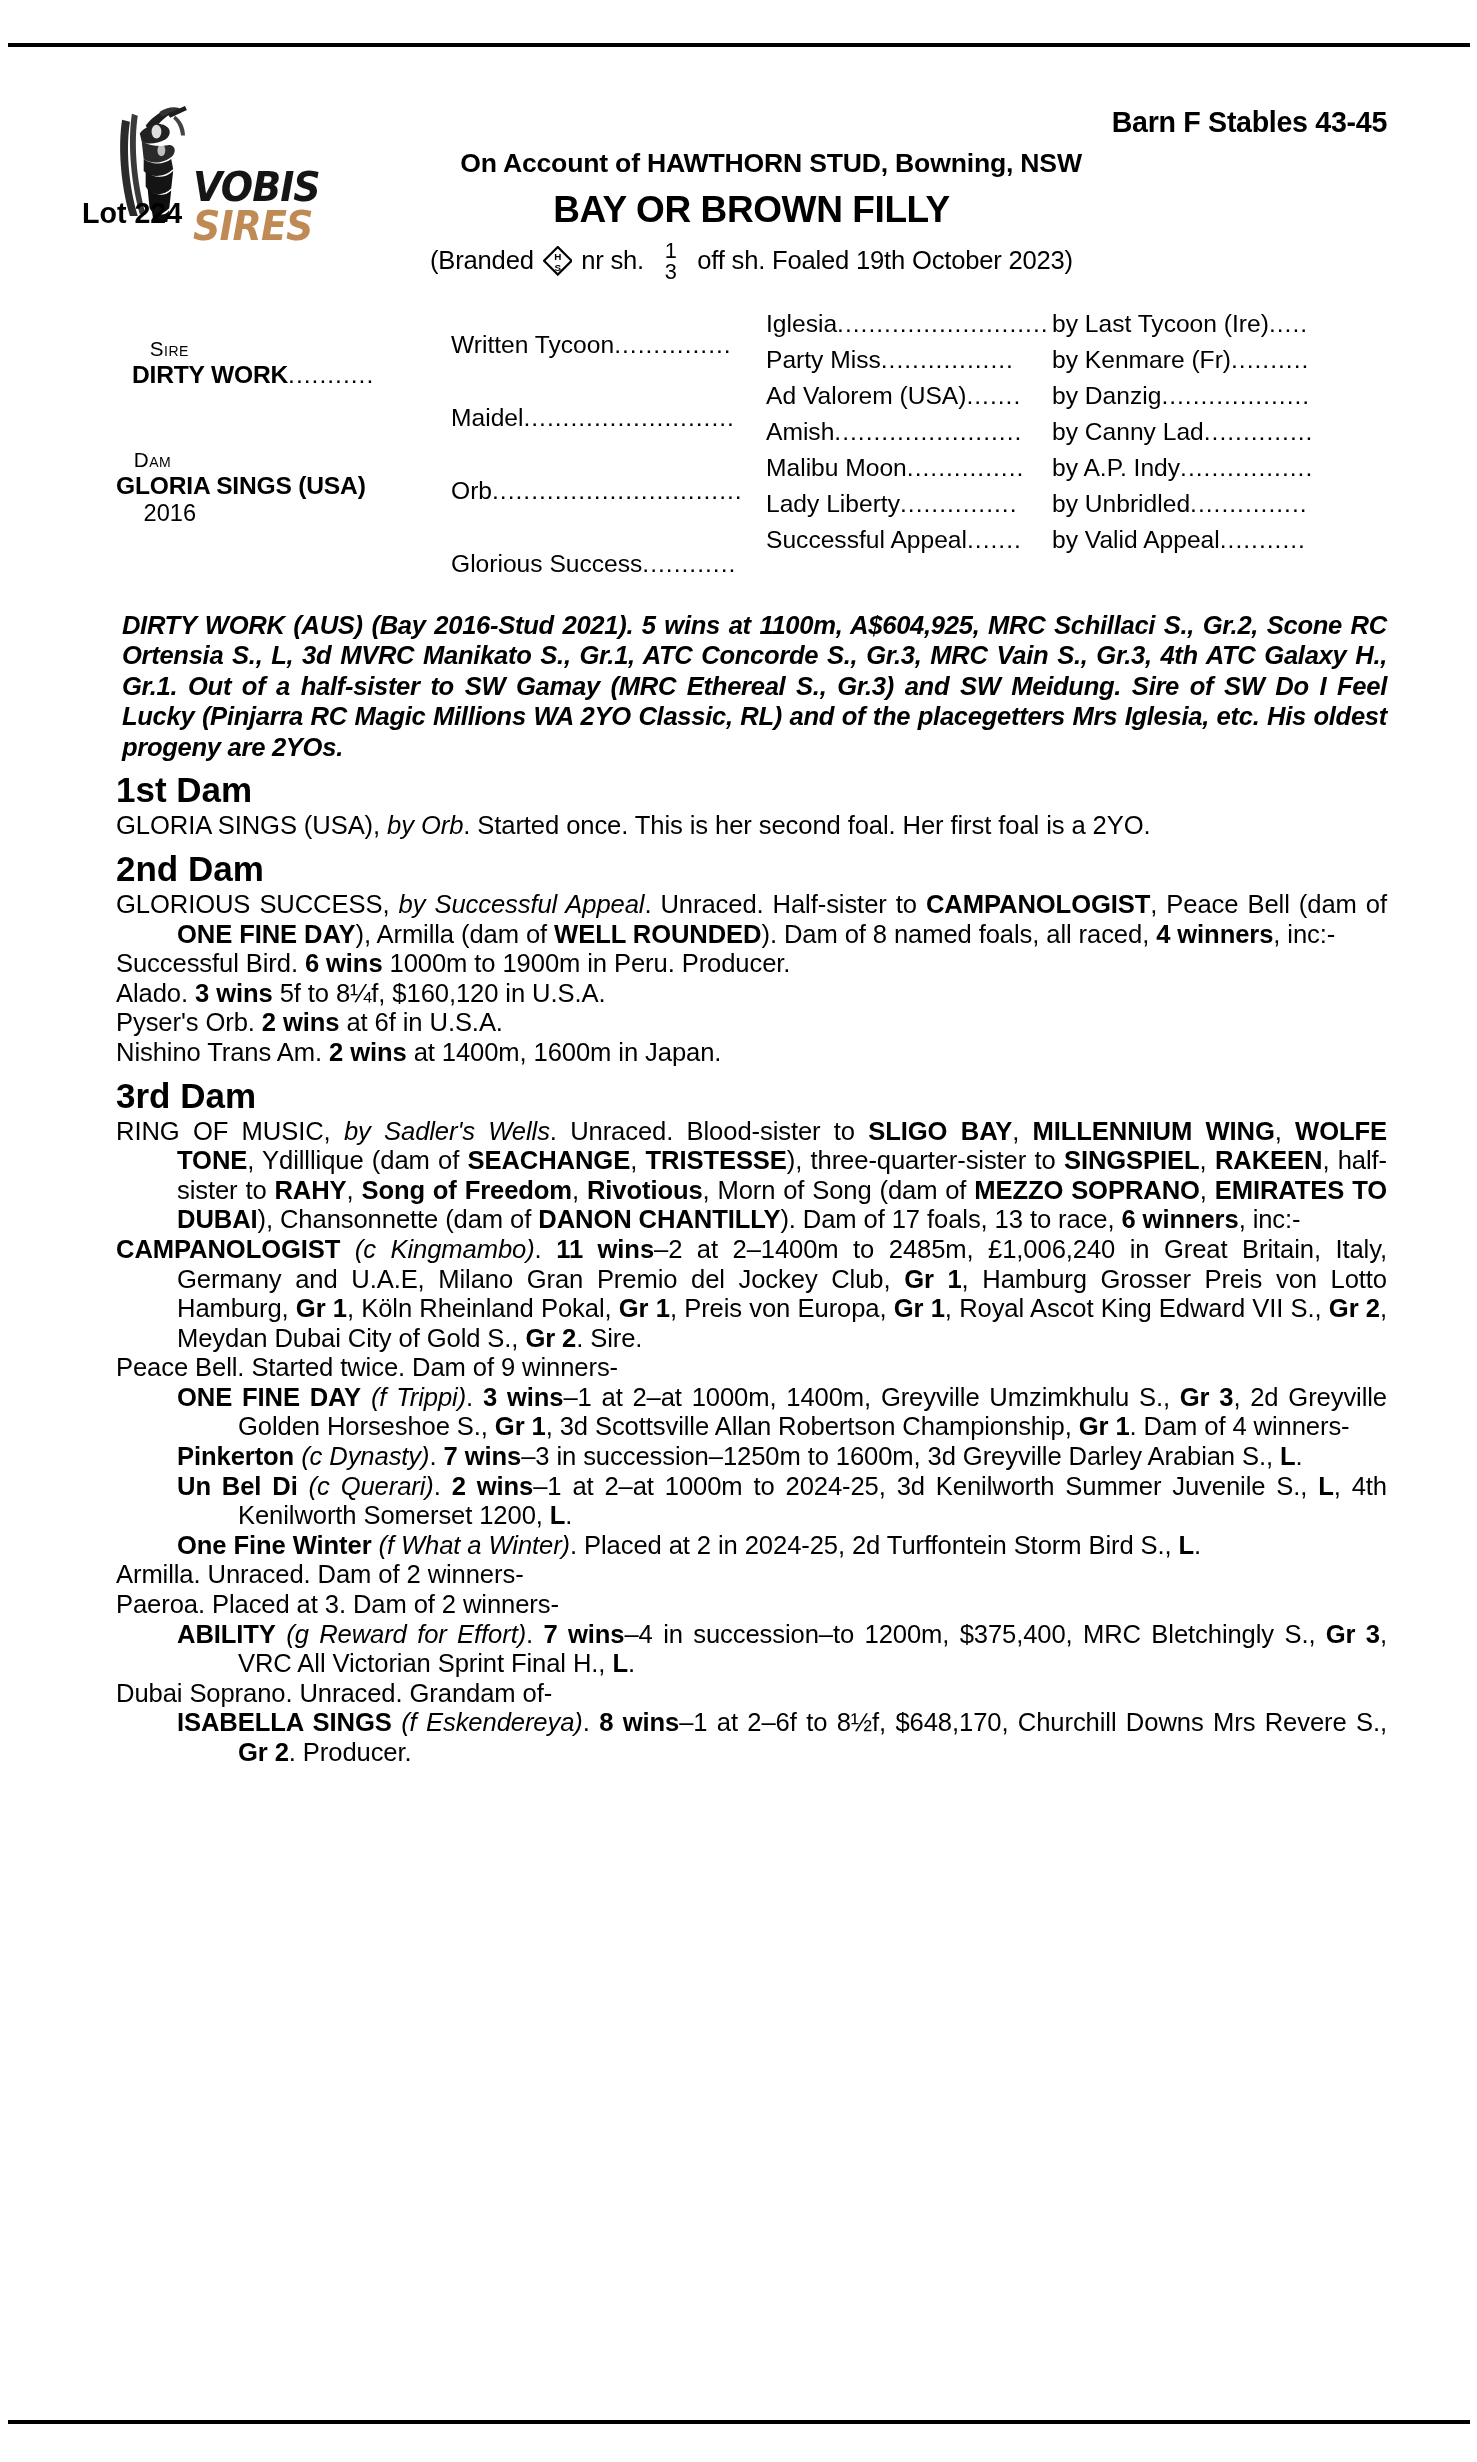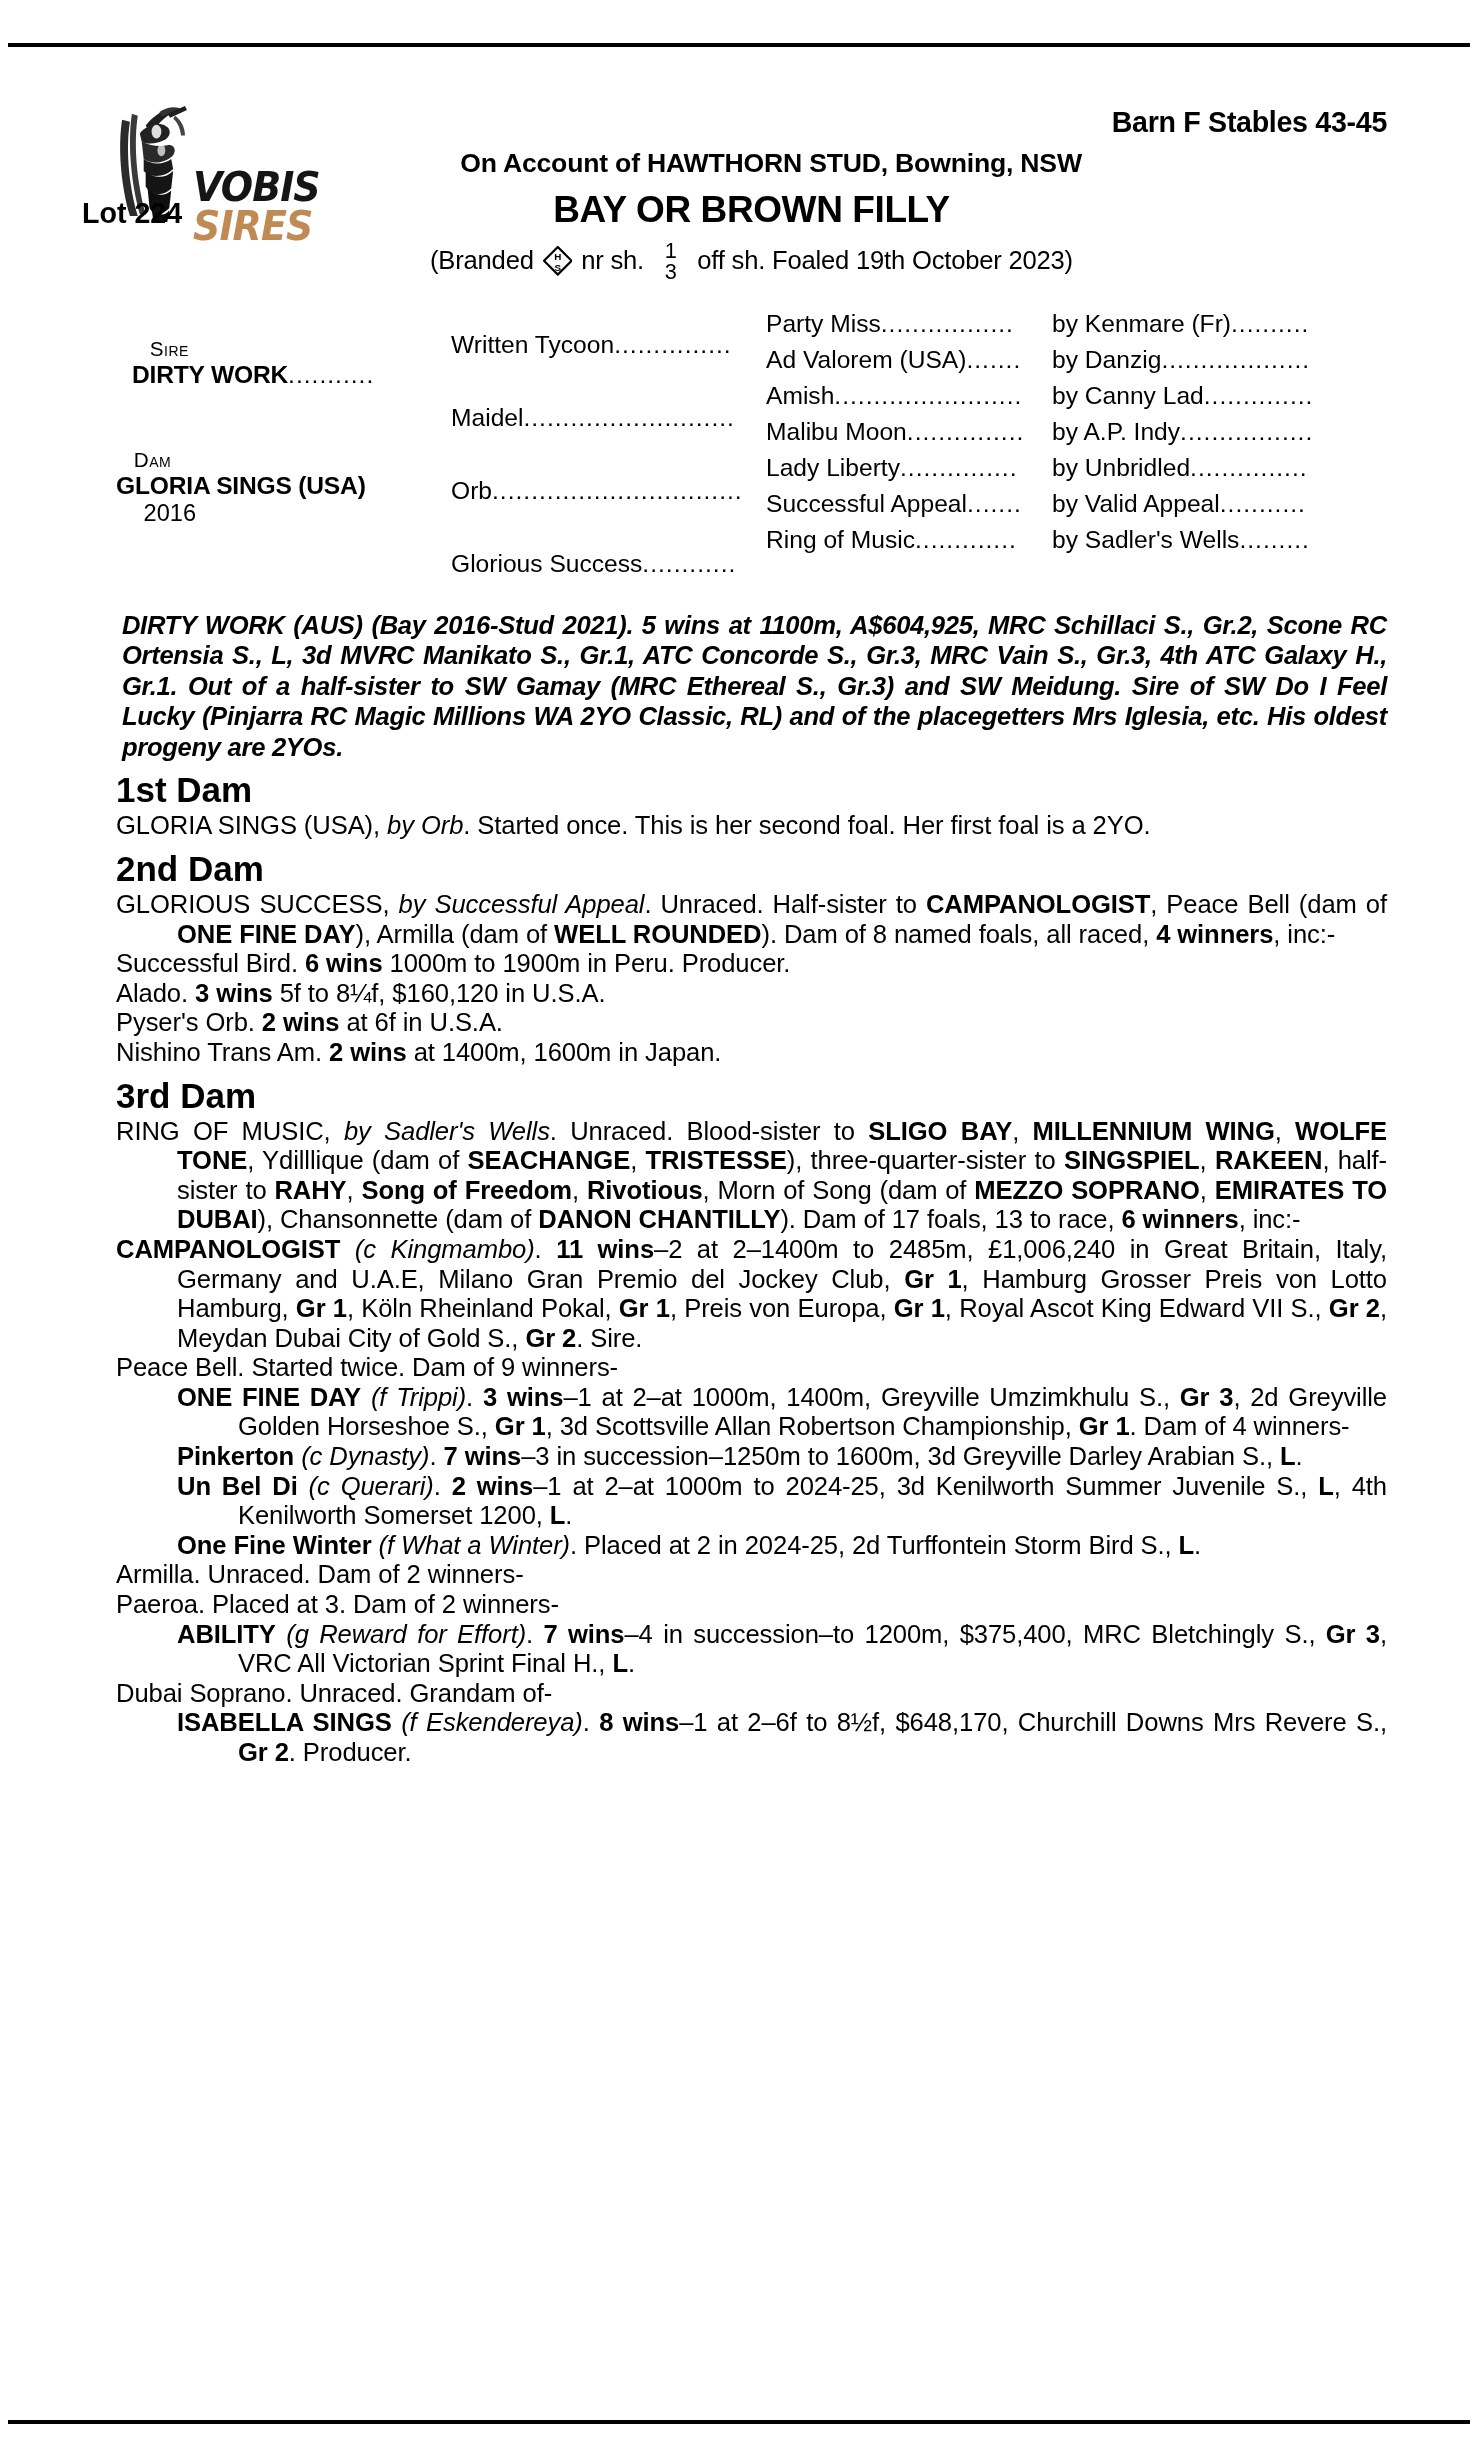--- a/index.html
+++ b/index.html
@@ -329,20 +329,24 @@
         <div class="ped-row2">
           <span>Orb</span><span class="dots">................................</span>
         </div>
         <div class="ped-row2">
           <span>Glorious Success</span><span class="dots">............</span>
         </div>
       </div>
 
       <div class="ped-col3">
         <div class="c3row">
+          <span class="c3a"><span>Iglesia</span><span class="dots">...........................</span></span>
+          <span class="c3b"><span>by Last Tycoon (Ire)</span><span class="dots">.....</span></span>
+        </div>
+        <div class="c3row">
           <span class="c3a"><span>Party Miss</span><span class="dots">.................</span></span>
           <span class="c3b"><span>by Kenmare (Fr)</span><span class="dots">..........</span></span>
         </div>
         <div class="c3row">
           <span class="c3a"><span>Ad Valorem (USA)</span><span class="dots">.......</span></span>
           <span class="c3b"><span>by Danzig</span><span class="dots">...................</span></span>
         </div>
         <div class="c3row">
           <span class="c3a"><span>Amish</span><span class="dots">........................</span></span>
           <span class="c3b"><span>by Canny Lad</span><span class="dots">..............</span></span>
@@ -351,24 +355,20 @@
           <span class="c3a"><span>Malibu Moon</span><span class="dots">...............</span></span>
           <span class="c3b"><span>by A.P. Indy</span><span class="dots">.................</span></span>
         </div>
         <div class="c3row">
           <span class="c3a"><span>Lady Liberty</span><span class="dots">...............</span></span>
           <span class="c3b"><span>by Unbridled</span><span class="dots">...............</span></span>
         </div>
         <div class="c3row">
           <span class="c3a"><span>Successful Appeal</span><span class="dots">.......</span></span>
           <span class="c3b"><span>by Valid Appeal</span><span class="dots">...........</span></span>
-        </div>
-        <div class="c3row">
-          <span class="c3a"><span>Ring of Music</span><span class="dots">.............</span></span>
-          <span class="c3b"><span>by Sadler's Wells</span><span class="dots">.........</span></span>
         </div>
       </div>
     </div>
 
     <div class="sire-desc">DIRTY WORK (AUS) (Bay 2016-Stud 2021). 5 wins at 1100m, A$604,925, MRC Schillaci S., Gr.2, Scone RC Ortensia S., L, 3d MVRC Manikato S., Gr.1, ATC Concorde S., Gr.3, MRC Vain S., Gr.3, 4th ATC Galaxy H., Gr.1. Out of a half-sister to SW Gamay (MRC Ethereal S., Gr.3) and SW Meidung. Sire of SW Do I Feel Lucky (Pinjarra RC Magic Millions WA 2YO Classic, RL) and of the placegetters Mrs Iglesia, etc. His oldest progeny are 2YOs.</div>
 
     <div id="dams">
         <div class="sec-head">1st Dam</div>
         <div class="para ind-hang1">GLORIA SINGS (USA), <i>by Orb</i>. Started once. This is her second foal. Her first foal is a 2YO.</div>
         <div class="sec-head">2nd Dam</div>

